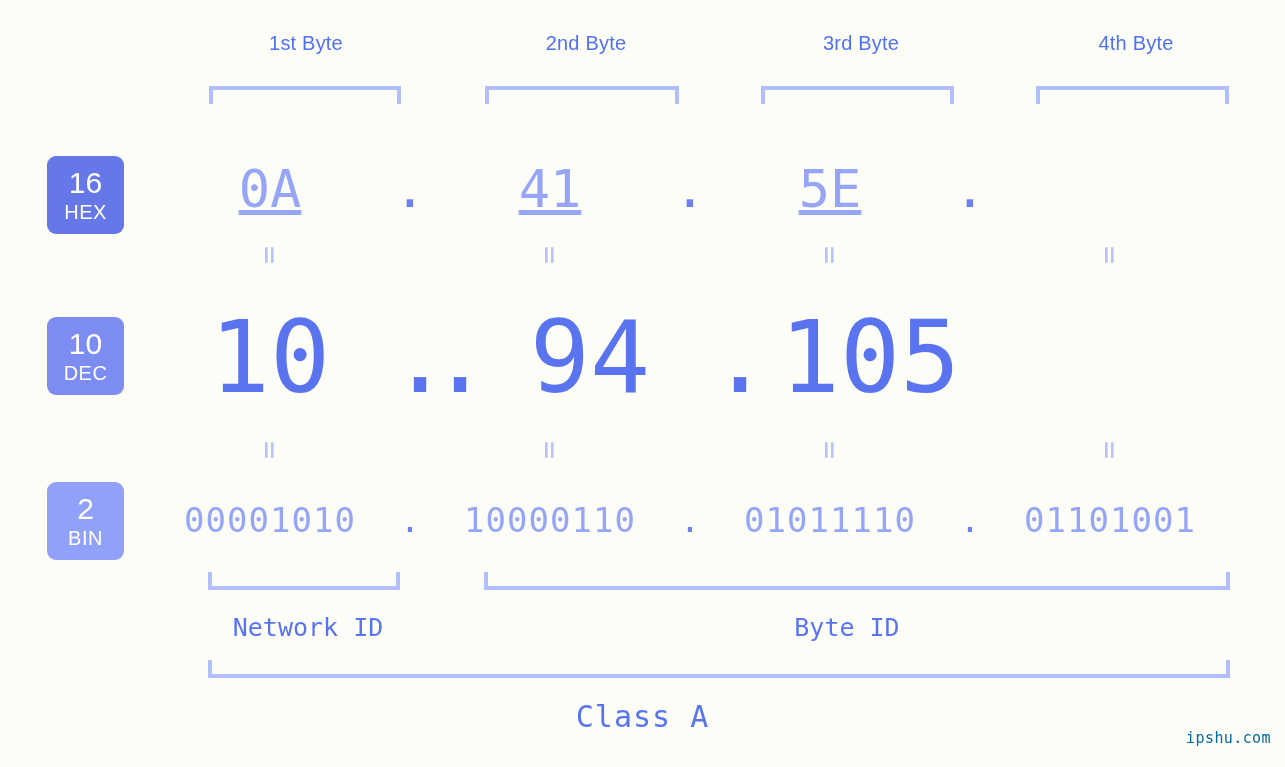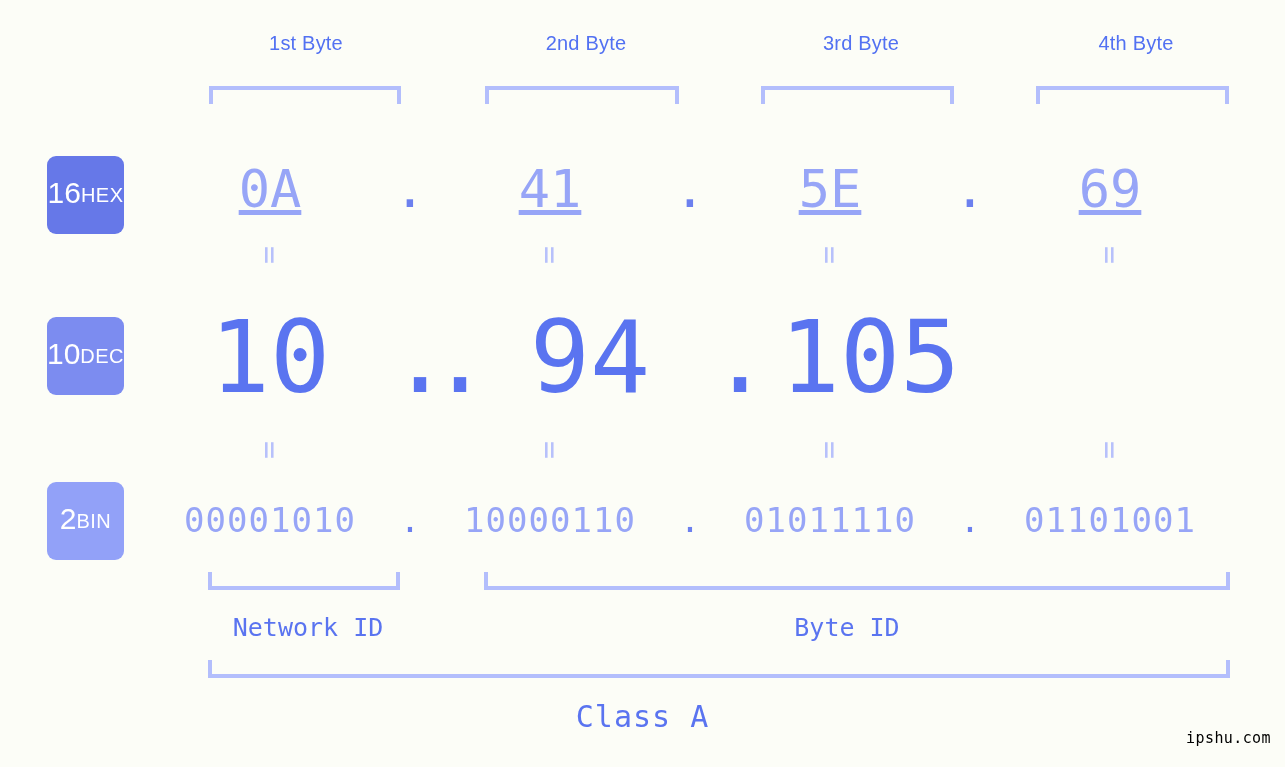--- a/index.html
+++ b/index.html
@@ -49,21 +49,21 @@
   }
 
   
   .badge {
     position: absolute;
     left: 47px;
     width: 77px;
     height: 78px;
     border-radius: 9px;
     display: flex;
-    flex-direction: row;
+    flex-direction: column;
     align-items: center;
     justify-content: center;
     color: #ffffff;
     font-family: "Liberation Sans", sans-serif;
     line-height: 1;
   }
   .badge .num {
     font-size: 30px;
     font-weight: 400;
     margin-bottom: 4px;
@@ -170,21 +170,21 @@
     letter-spacing: 1px;
   }
 
   
   #watermark {
     position: absolute;
     right: 14px;
     bottom: 20px;
     font-family: "DejaVu Sans Mono", monospace;
     font-size: 15px;
-    color: #000000;
+    color: #0369a1;
     letter-spacing: 0.4px;
   }
 </style>
 </head>
 <body>
 
 <div id="stage">
 
   <div class="byte-label" style="left:196px; width:220px;">1st Byte</div>
   <div class="byte-label" style="left:476px; width:220px;">2nd Byte</div>
@@ -209,21 +209,20 @@
     <span class="nm">BIN</span>
   </div>
 
   <div id="row-hex" class="row">
     <div class="cell">0A</div>
     <div class="dot">.</div>
     <div class="cell">41</div>
     <div class="dot">.</div>
     <div class="cell">5E</div>
     <div class="dot">.</div>
-    <div class="cell">69</div>
   </div>
 
   <div id="eq-top" class="eqrow">
     <div class="eqcell">
         <span class="eq">=</span>
       </div>
     <div class="eqspacer"></div>
     <div class="eqcell">
         <span class="eq">=</span>
       </div>

